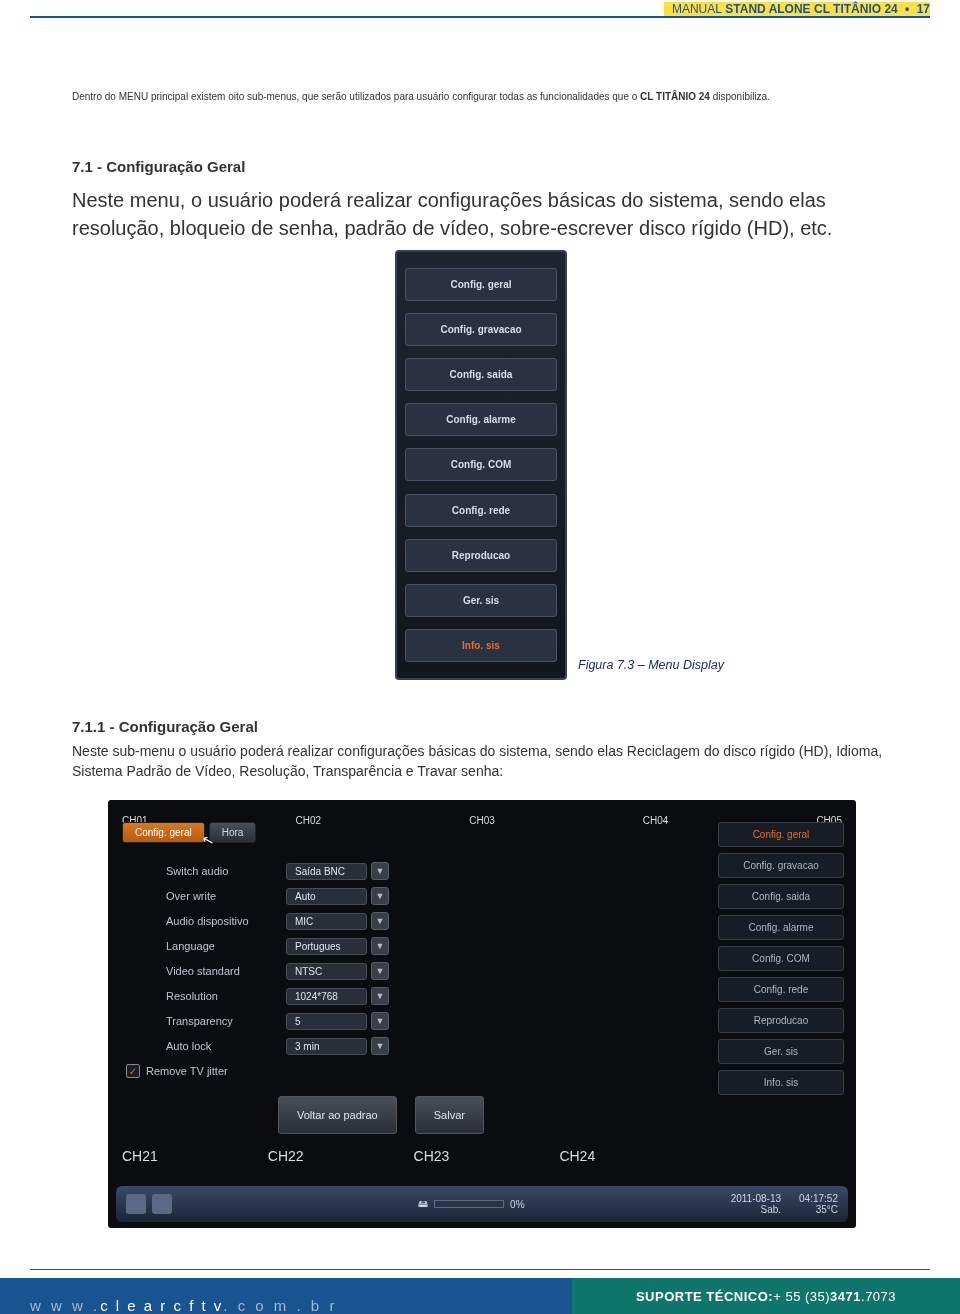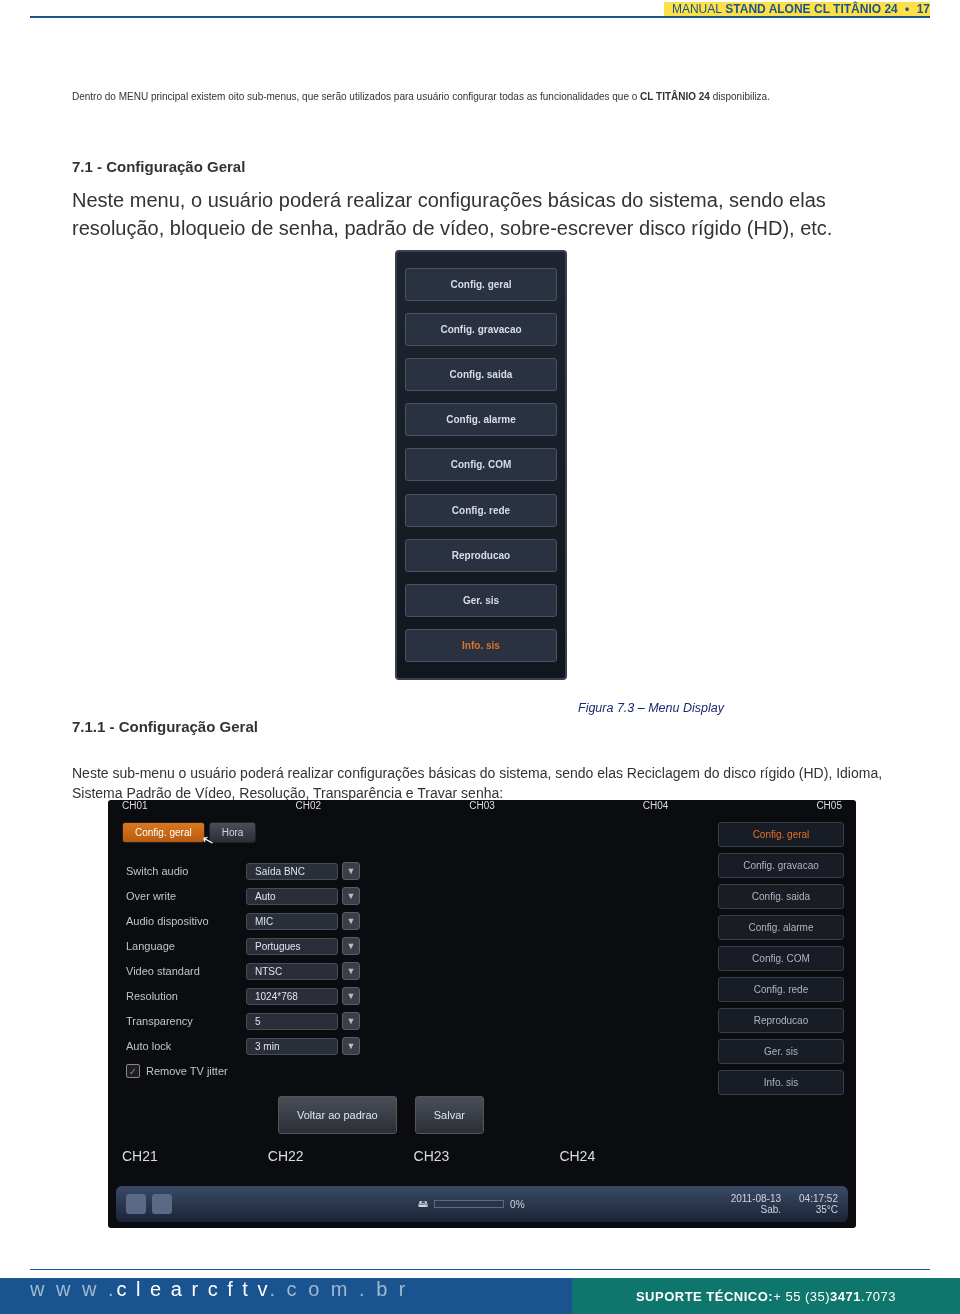--- a/index.html
+++ b/index.html
@@ -79,53 +79,52 @@
     text-align: center;
   }
   .fig73 .cell.hot { color: #e07028; }
   .fig73-caption {
     position: absolute;
     top: 658px;
     left: 578px;
     font-size: 12.5px;
     font-style: italic;
     color: #1a2a6e;
-    margin-top: 43px;
   }
   .sec711-title {
     position: absolute;
     top: 718px;
     left: 72px;
     font-size: 15px;
     font-weight: bold;
   }
   .sec711-text {
     position: absolute;
-    top: 764px;
+    top: 742px;
     left: 72px;
     right: 72px;
     font-size: 14px;
     line-height: 1.4;
   }
 
   .panel {
     position: absolute;
     top: 800px;
     left: 108px;
     width: 748px;
     height: 428px;
     background: #0a0c10;
     border-radius: 3px;
     color: #c8ccd6;
     font-size: 11px;
     overflow: hidden;
   }
   .panel .ch-top {
     position: absolute;
-    top: 0;
+    top: 15px;
     left: 14px;
     right: 14px;
     display: flex;
     justify-content: space-between;
     font-size: 10px;
     color: #ddd;
   }
   .panel .topbtns {
     position: absolute;
     top: 22px;
@@ -157,32 +156,33 @@
   .panel .form {
     position: absolute;
     top: 62px;
     left: 18px;
     width: 320px;
   }
   .panel .form .row {
     display: flex;
     align-items: center;
     margin-bottom: 7px;
+    margin-left: 40px;
   }
   .panel .form .row .lbl {
     width: 120px;
     color: #c0c4ce;
     font-size: 11px;
   }
   .panel .form .row .sel {
     background: #2a2e38;
     border: 1px solid #484c56;
     border-radius: 3px;
     padding: 2px 8px;
-    width: 92px;
+    width: 81px;
     font-size: 10px;
     color: #e0e4ee;
   }
   .panel .form .row .dd {
     width: 18px;
     height: 18px;
     background: #3a3e48;
     border: 1px solid #5a5e68;
     border-radius: 3px;
     margin-left: 4px;
@@ -310,23 +310,23 @@
     left: 0;
     right: 0;
     height: 36px;
     display: flex;
   }
   .footer .fl {
     flex: 1;
     background: #1a5490;
     color: #fff;
     display: flex;
-    align-items: flex-start;
+    align-items: flex-end;
     padding-left: 30px;
-    font-size: 20px;
+    font-size: 15px;
     letter-spacing: 2px;
   }
   .footer .fl .grey { color: #a0b8d0; letter-spacing: 3px; }
   .footer .fr {
     width: 388px;
     background: #0f766e;
     color: #fff;
     display: flex;
     align-items: center;
     justify-content: center;

